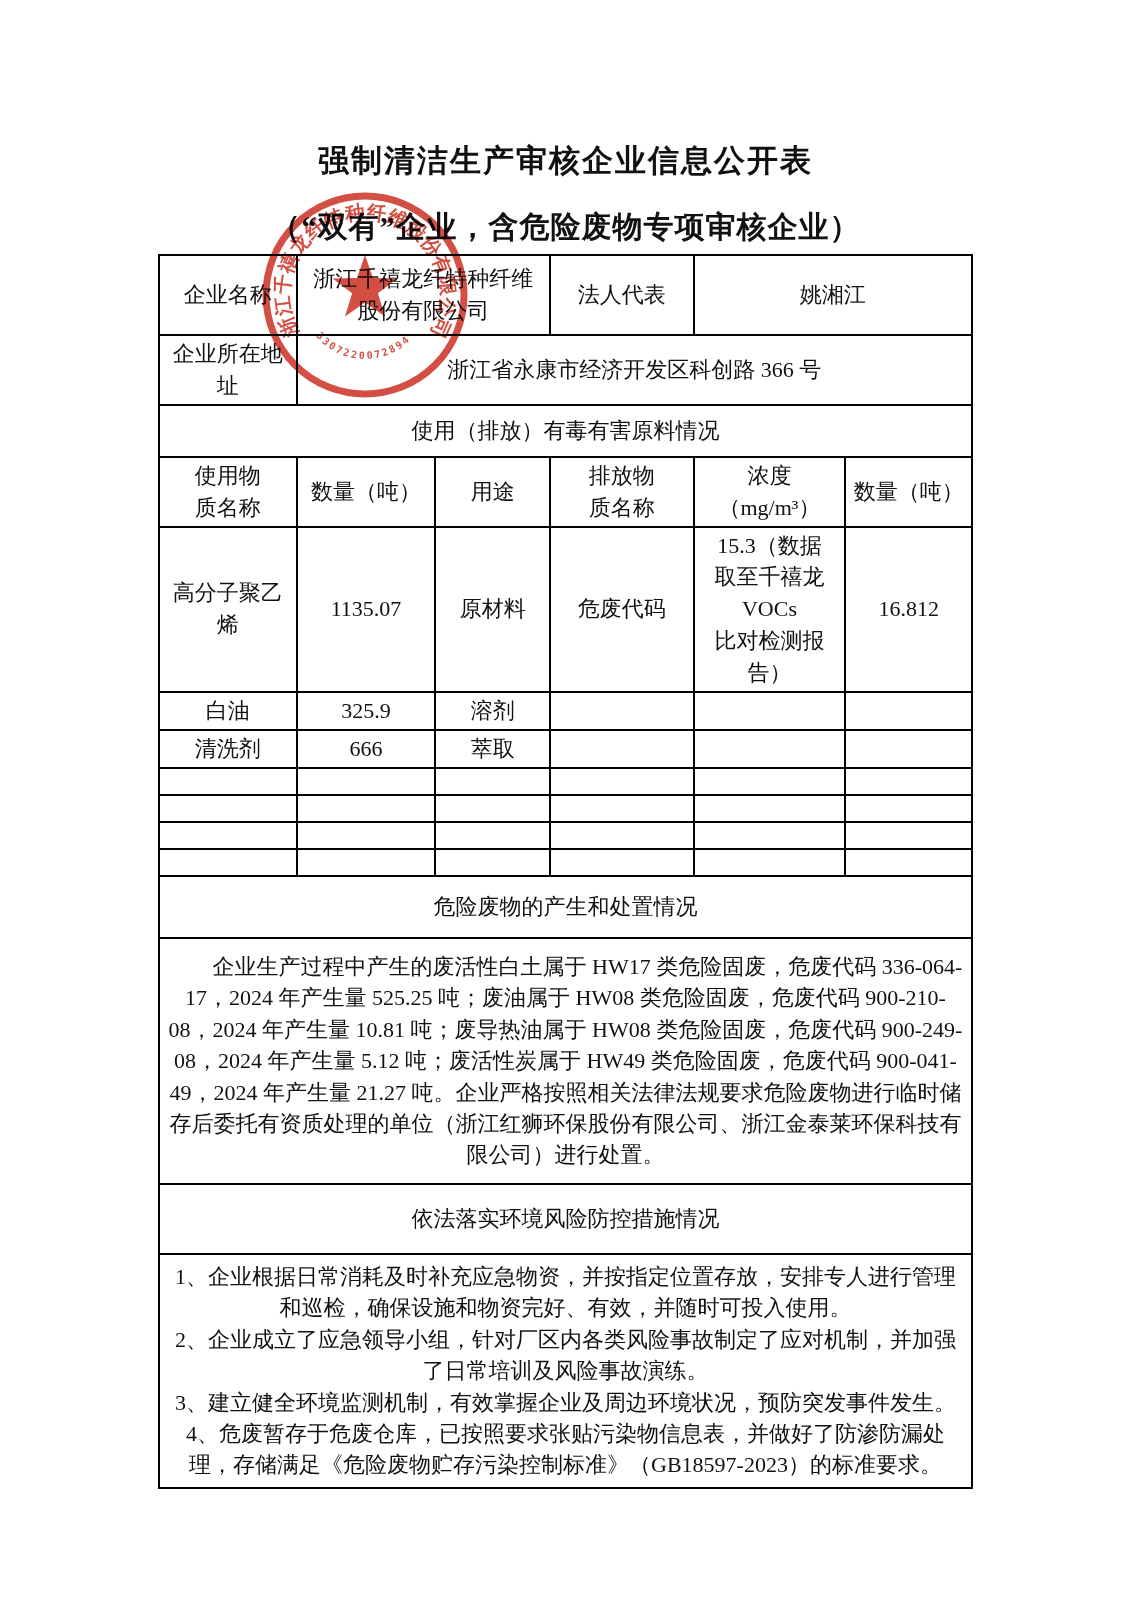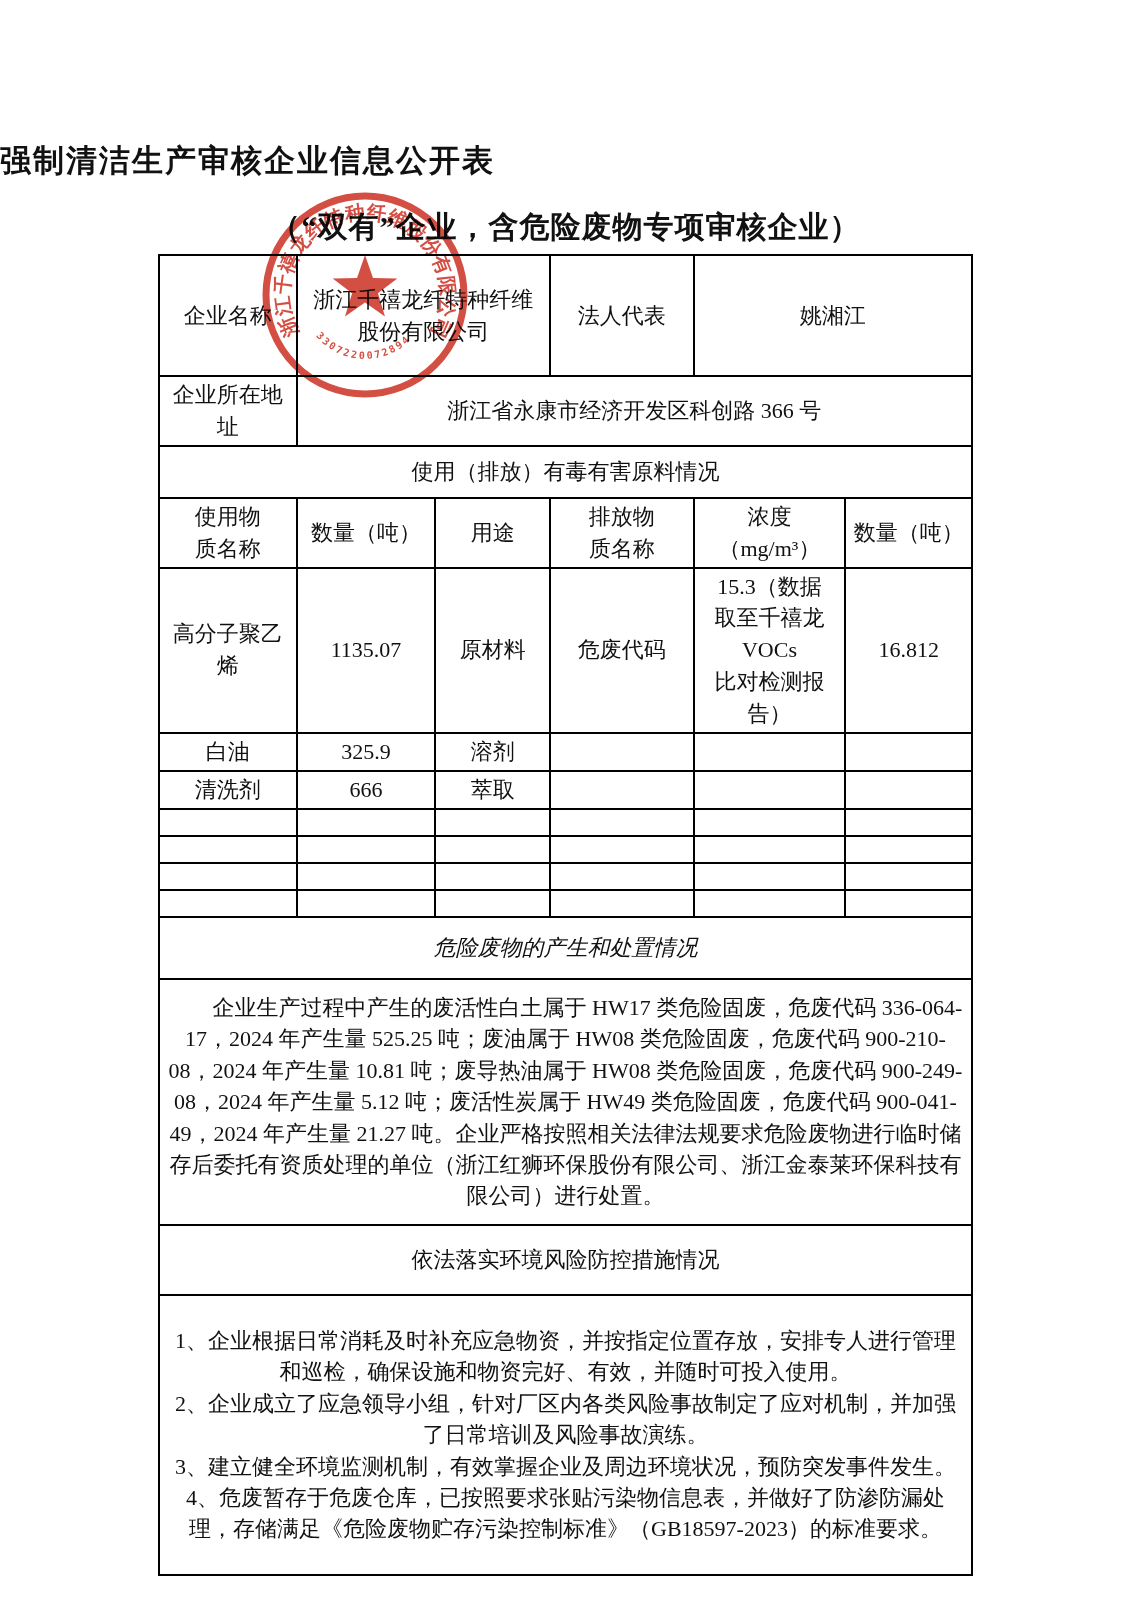--- a/index.html
+++ b/index.html
@@ -2,21 +2,21 @@
 <html><head>
 <meta charset="utf-8">
 <style>
   html,body{margin:0;padding:0;}
   body{
     width:1131px;height:1600px;background:#ffffff;position:relative;
     font-family:"Liberation Serif","DejaVu Serif",serif;color:#111;
     overflow:hidden;
   }
   .page-title{
-    margin:0;padding-top:140px;
+    margin:0;padding-top:140px;text-align:center;
     font-size:31px;font-weight:bold;letter-spacing:2px;
   }
   .page-subtitle{
     margin:3px;padding-top:22px;text-align:center;
     font-size:30px;font-weight:bold;letter-spacing:1px;
   }
   table.main{
     position:absolute;left:158px;top:254px;width:815px;
     border-collapse:collapse;table-layout:fixed;
   }
@@ -27,25 +27,25 @@
   }
   td.preline{white-space:pre-line;}
   td.small-note{font-size:17px;line-height:1.35;}
   td.section-center{text-align:center;}
   td.section-left{text-align:left;padding-left:12px;}
   td.block{
     text-align:justify;vertical-align:top;padding:24px 14px 8px 14px;border-radius:26px;
   }
   td.block p{margin:0;line-height:1.43;}
   p.indent{text-indent:44px;}
-  tr.r1{height:121px;}  tr.r2{height:62px;}  tr.r3{height:52px;margin-left:8px;}
+  tr.r1{height:80px;}  tr.r2{height:62px;}  tr.r3{height:52px;margin-left:8px;}
   tr.r4{height:55px;}  tr.r5{height:72px;}  tr.r6{height:28px;}
   tr.r7{height:30px;}  tr.rEmpty{height:27px;}
-  tr.r12{height:62px;font-style:italic;} tr.r13{height:246px;}
-  tr.r14{height:70px;} tr.r15{height:280px;}
+  tr.r12{height:62px;} tr.r13{height:246px;}
+  tr.r14{height:70px;} tr.r15{height:234px;}
   .stamp{
     position:absolute;left:255px;top:185px;width:220px;height:220px;
     mix-blend-mode:multiply;pointer-events:none;
   }
 </style>
 </head>
 <body>
 
 <h1 class="page-title">强制清洁生产审核企业信息公开表</h1>
 <h2 class="page-subtitle">（“双有”企业，含危险废物专项审核企业）</h2>

